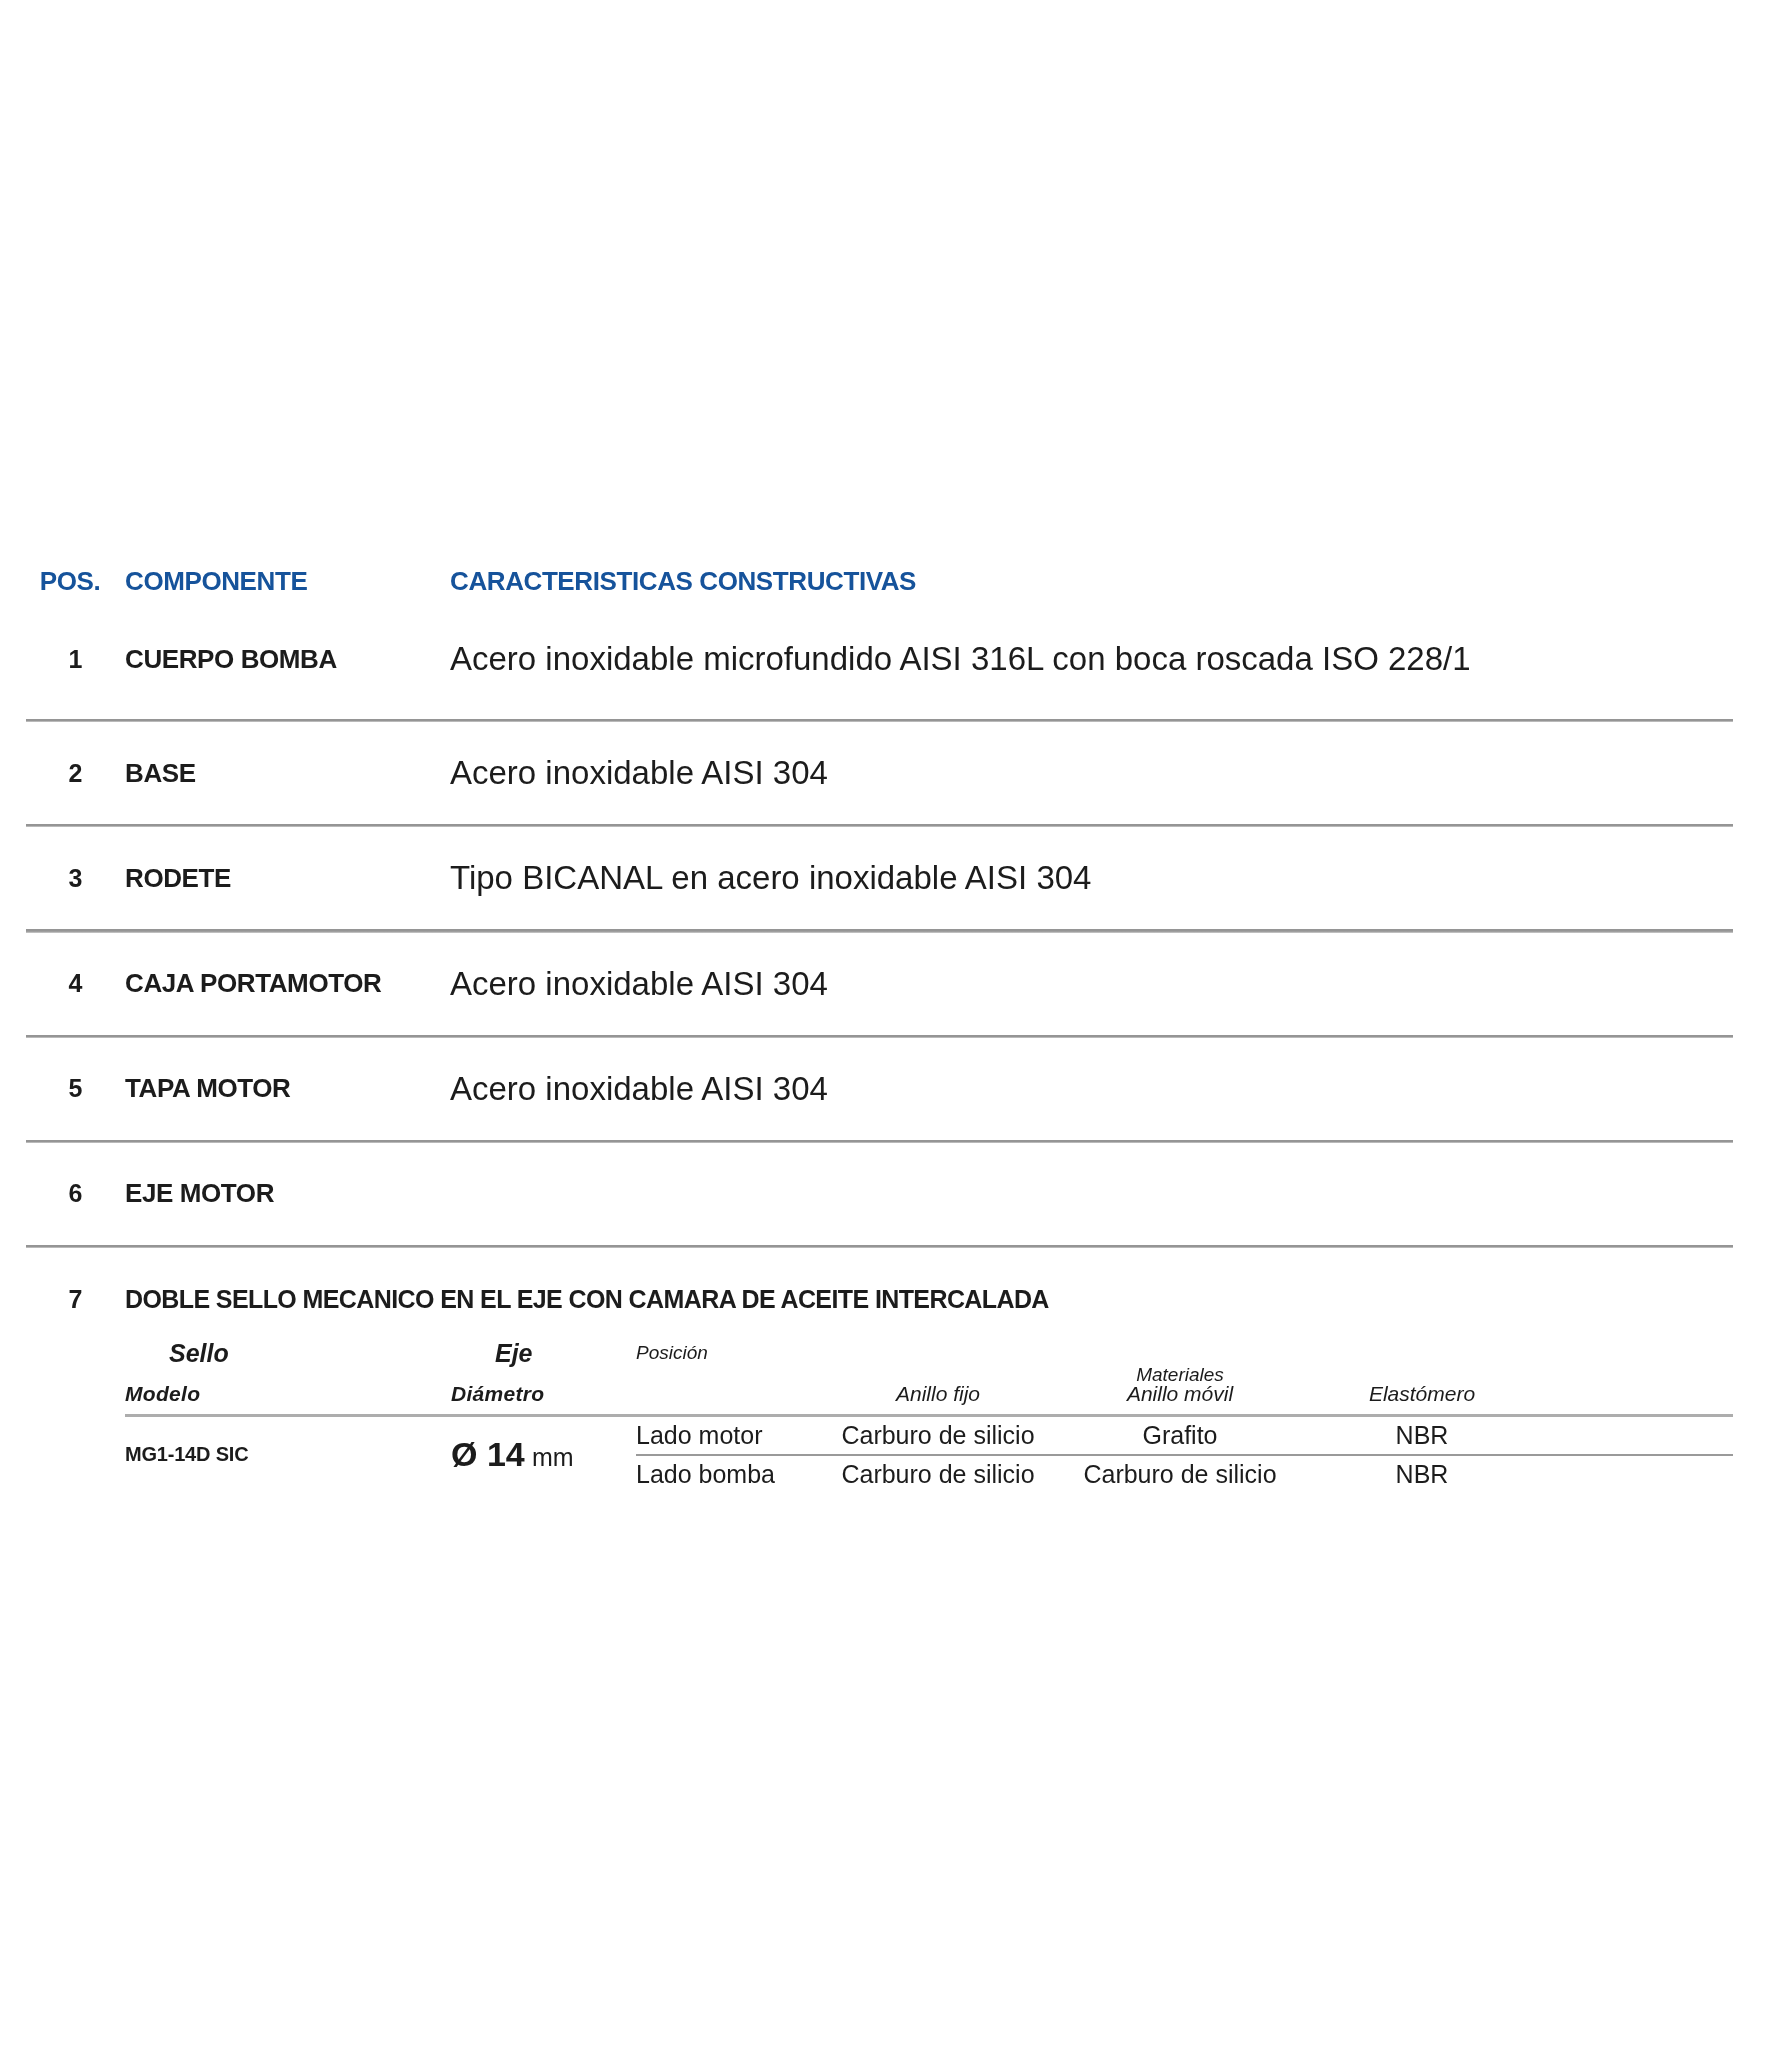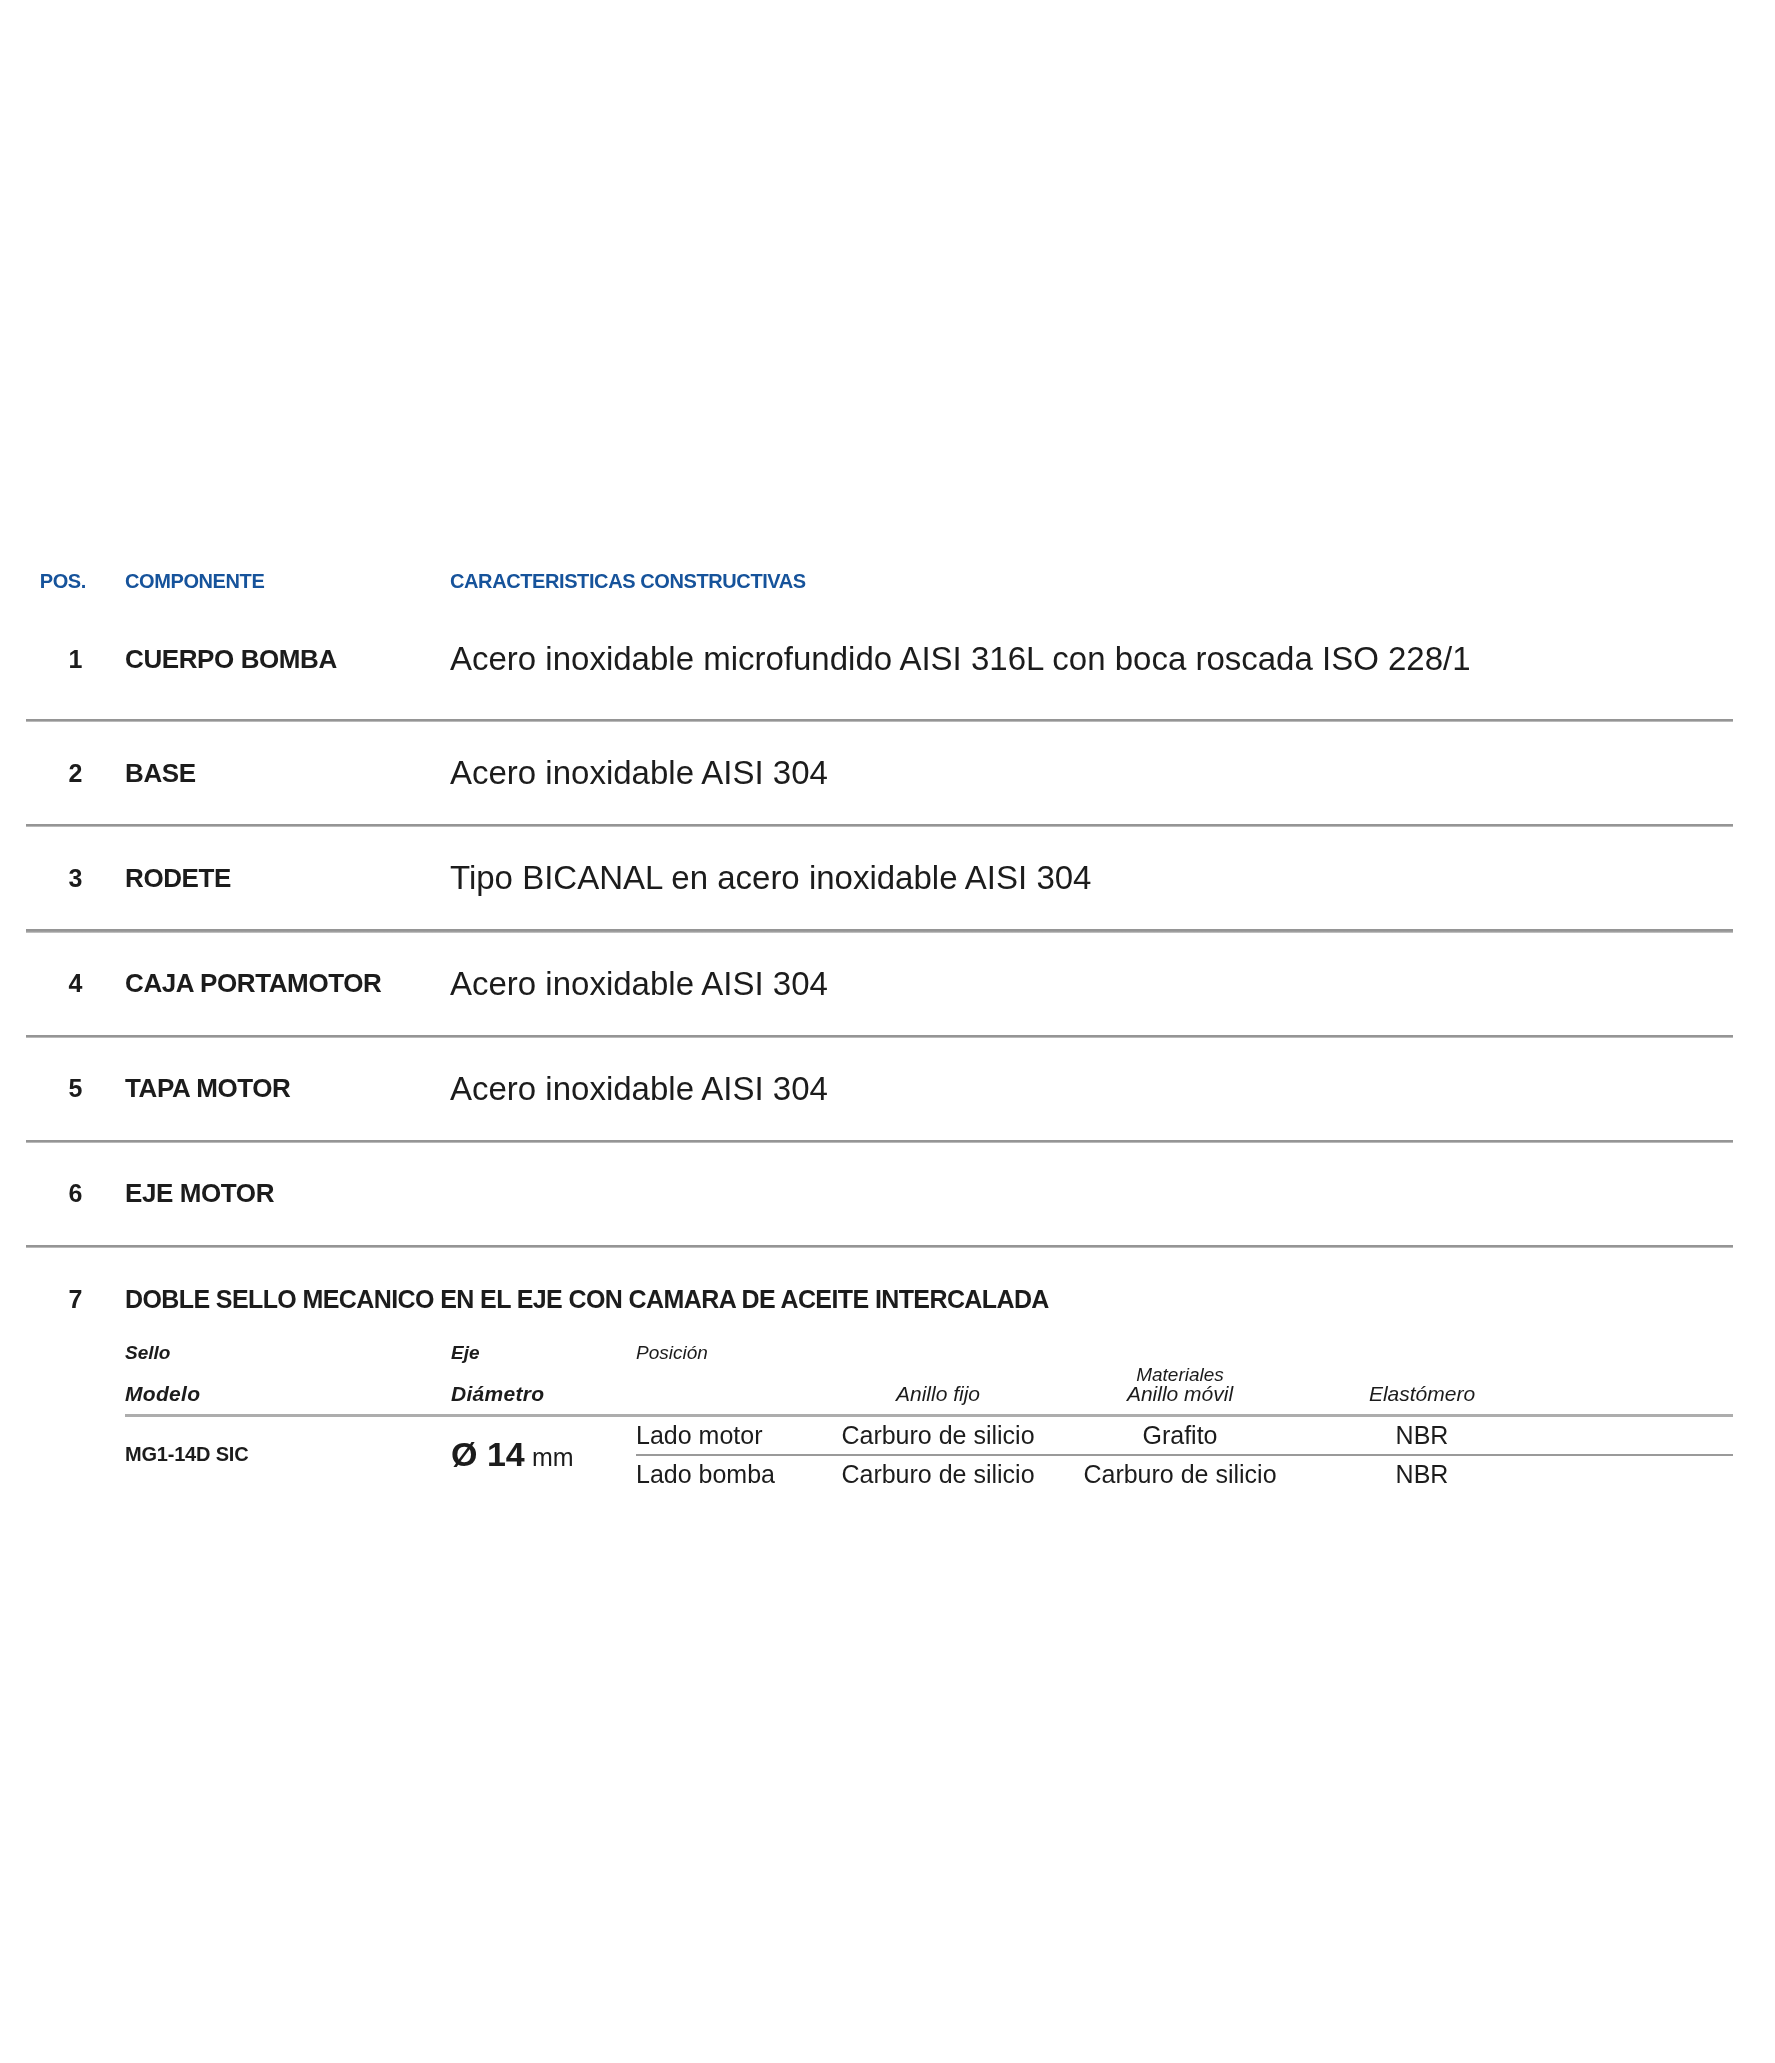--- a/index.html
+++ b/index.html
@@ -17,21 +17,21 @@
   
   .table-header {
     display:grid;
     grid-template-columns:99px 325px 1fr;
     align-items:baseline;
     height:35px; line-height:35px;
   }
   .th {
     color:#16539B;
     font-weight:bold;
-    font-size:20px;
+    font-size:26px;
     letter-spacing:-0.4px;
   }
   .th-pos { padding-left:13.7px; }
 
   
   .main-row {
     display:grid;
     grid-template-columns:99px 325px 1fr;
     align-items:center;
     height:102px;
@@ -69,21 +69,21 @@
 
   
   .seal-table {
     margin-left:99px;
     margin-top:18px;
     display:grid;
     grid-template-columns:326px 185px 181px 242px 242px 242px 1fr;
     grid-template-rows:42px 40px 2.4px 37px 2.4px 37px;
     align-items:center;
   }
-  .gh-b { font-weight:bold; font-style:italic; font-size:19px; }
+  .gh-b { font-weight:bold; font-style:italic; font-size:25px;margin-left:44px; }
   .gh-i { font-style:italic; font-size:19px; }
   .sh   { font-style:italic; font-weight:bold; font-size:21px; letter-spacing:0.3px; }
   .sh-i { font-style:italic; font-size:21px; }
   .ctr  { text-align:center; }
   .r1 { grid-row:1; } .r2 { grid-row:2; } .r4 { grid-row:4; } .r6 { grid-row:6; }
   .c1 { grid-column:1; } .c2 { grid-column:2; } .c3 { grid-column:3; }
   .c4 { grid-column:4; } .c5 { grid-column:5; } .c6 { grid-column:6; }
   .mat-span { grid-column:4 / span 3; text-align:center;margin-top:44px; }
   .head-div {
     grid-row:3; grid-column:1 / -1;

